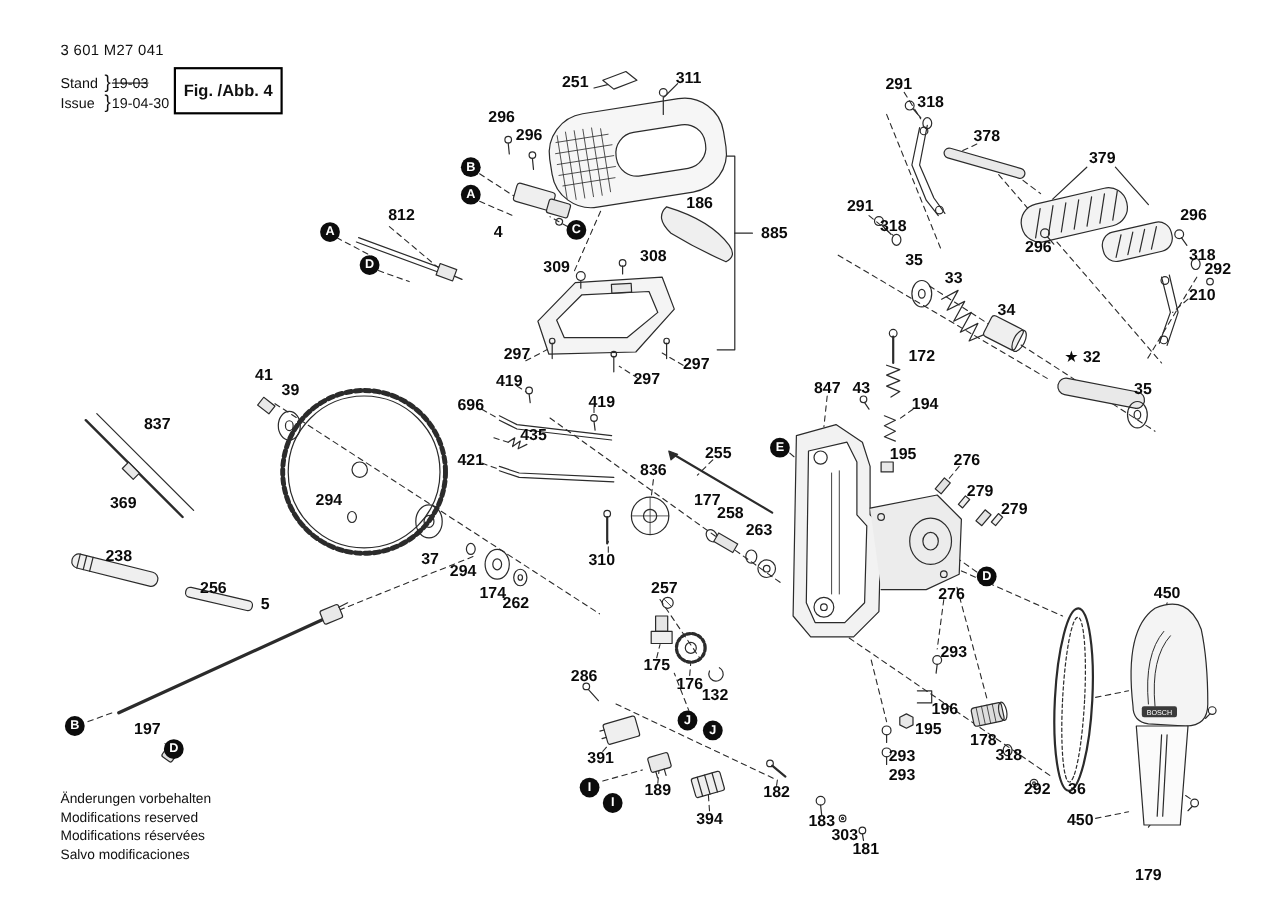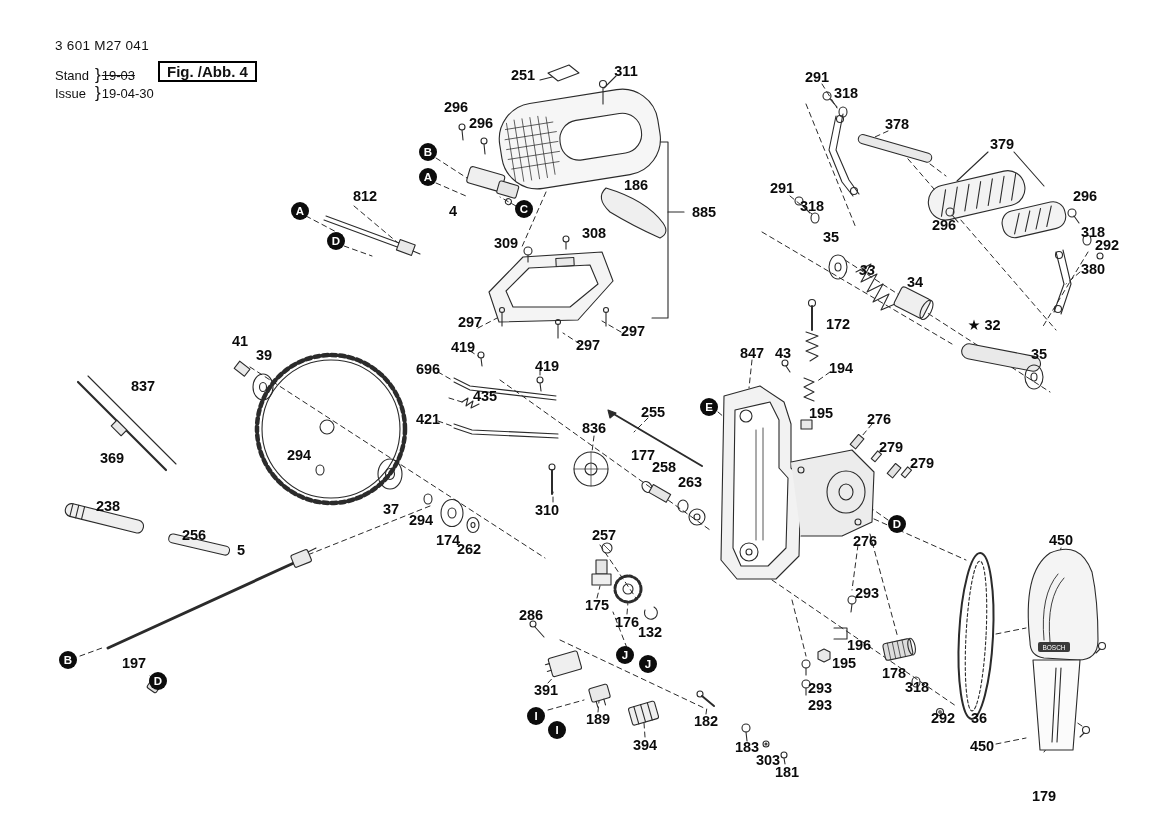--- a/index.html
+++ b/index.html
@@ -13,21 +13,21 @@
   .callout-badge{position:absolute;transform:translate(-50%,-50%);
               width:18px;height:18px;border-radius:50%;background:#0c0c0c;color:#fff;
               font-weight:700;font-size:11.5px;line-height:18px;text-align:center;}
   .header{position:absolute;left:55px;top:38px;z-index:3;}
   .part-number{font-size:13.5px;letter-spacing:.3px;margin-bottom:13px;}
   .version-row{display:flex;align-items:center;height:18px;font-size:13px;}
   .v-label{width:40px;}
   .v-brace{font-size:17px;font-weight:400;margin-right:1px;}
   .struck{text-decoration:line-through;}
   .fig-box{position:absolute;left:158px;top:61px;z-index:3;border:2px solid #000;
-           background:#fff;padding:0 7px;font-weight:700;font-size:15px;}
+           background:#fff;padding:11px 7px;font-weight:700;font-size:15px;}
   .footer{position:absolute;left:55px;top:718px;z-index:3;font-size:12.5px;line-height:17px;}
 </style>
 </head>
 <body>
 
 <div class="page">
 
   <svg class="sketch" width="1169" height="826" viewBox="0 0 1169 826">
     <g stroke="#2b2b2b" fill="none" stroke-width="1.1" stroke-linecap="round" stroke-linejoin="round">
 
@@ -413,22 +413,22 @@
       <span class="part-label" style="left: 365px; top: 196px;">812</span>
       <span class="part-label" style="left: 812px; top: 206px;">318</span>
       <span class="part-label" style="left: 453px; top: 211px;">4</span>
       <span class="part-label" style="left: 704px; top: 212px;">885</span>
       <span class="part-label" style="left: 944px; top: 225px;">296</span>
       <span class="part-label" style="left: 1093px; top: 232px;">318</span>
       <span class="part-label" style="left: 594px; top: 233px;">308</span>
       <span class="part-label" style="left: 831px; top: 237px;">35</span>
       <span class="part-label" style="left: 506px; top: 243px;">309</span>
       <span class="part-label" style="left: 1107px; top: 245px;">292</span>
-      <span class="part-label" style="left: 867px; top: 270px; font-style: italic;">33</span>
-      <span class="part-label" style="left: 1093px; top: 269px;">380</span>
+      <span class="part-label" style="left: 867px; top: 253px;">33</span>
+      <span class="part-label" style="left: 1093px; top: 269px;">210</span>
       <span class="part-label" style="left: 915px; top: 282px;">34</span>
       <span class="part-label" style="left: 470px; top: 322px;">297</span>
       <span class="part-label" style="left: 838px; top: 324px;">172</span>
       <span class="part-label" style="left: 984px; top: 325px;">★ 32</span>
       <span class="part-label" style="left: 633px; top: 331px;">297</span>
       <span class="part-label" style="left: 240px; top: 341px;">41</span>
       <span class="part-label" style="left: 588px; top: 345px;">297</span>
       <span class="part-label" style="left: 463px; top: 347px;">419</span>
       <span class="part-label" style="left: 752px; top: 353px;">847</span>
       <span class="part-label" style="left: 783px; top: 353px;">43</span>
@@ -510,14 +510,20 @@
       </div>
       <div class="version-row">
         <span class="v-label">Issue</span>
         <span class="v-brace">}</span>
         <span class="v-value">19-04-30</span>
       </div>
     </div>
   </div>
   <div class="fig-box">Fig. /Abb. 4</div>
 
+  <div class="footer">
+    <div>Änderungen vorbehalten</div>
+    <div>Modifications reserved</div>
+    <div>Modifications réservées</div>
+    <div>Salvo modificaciones</div>
+  </div>
 
 </div>
 
 </body></html>

